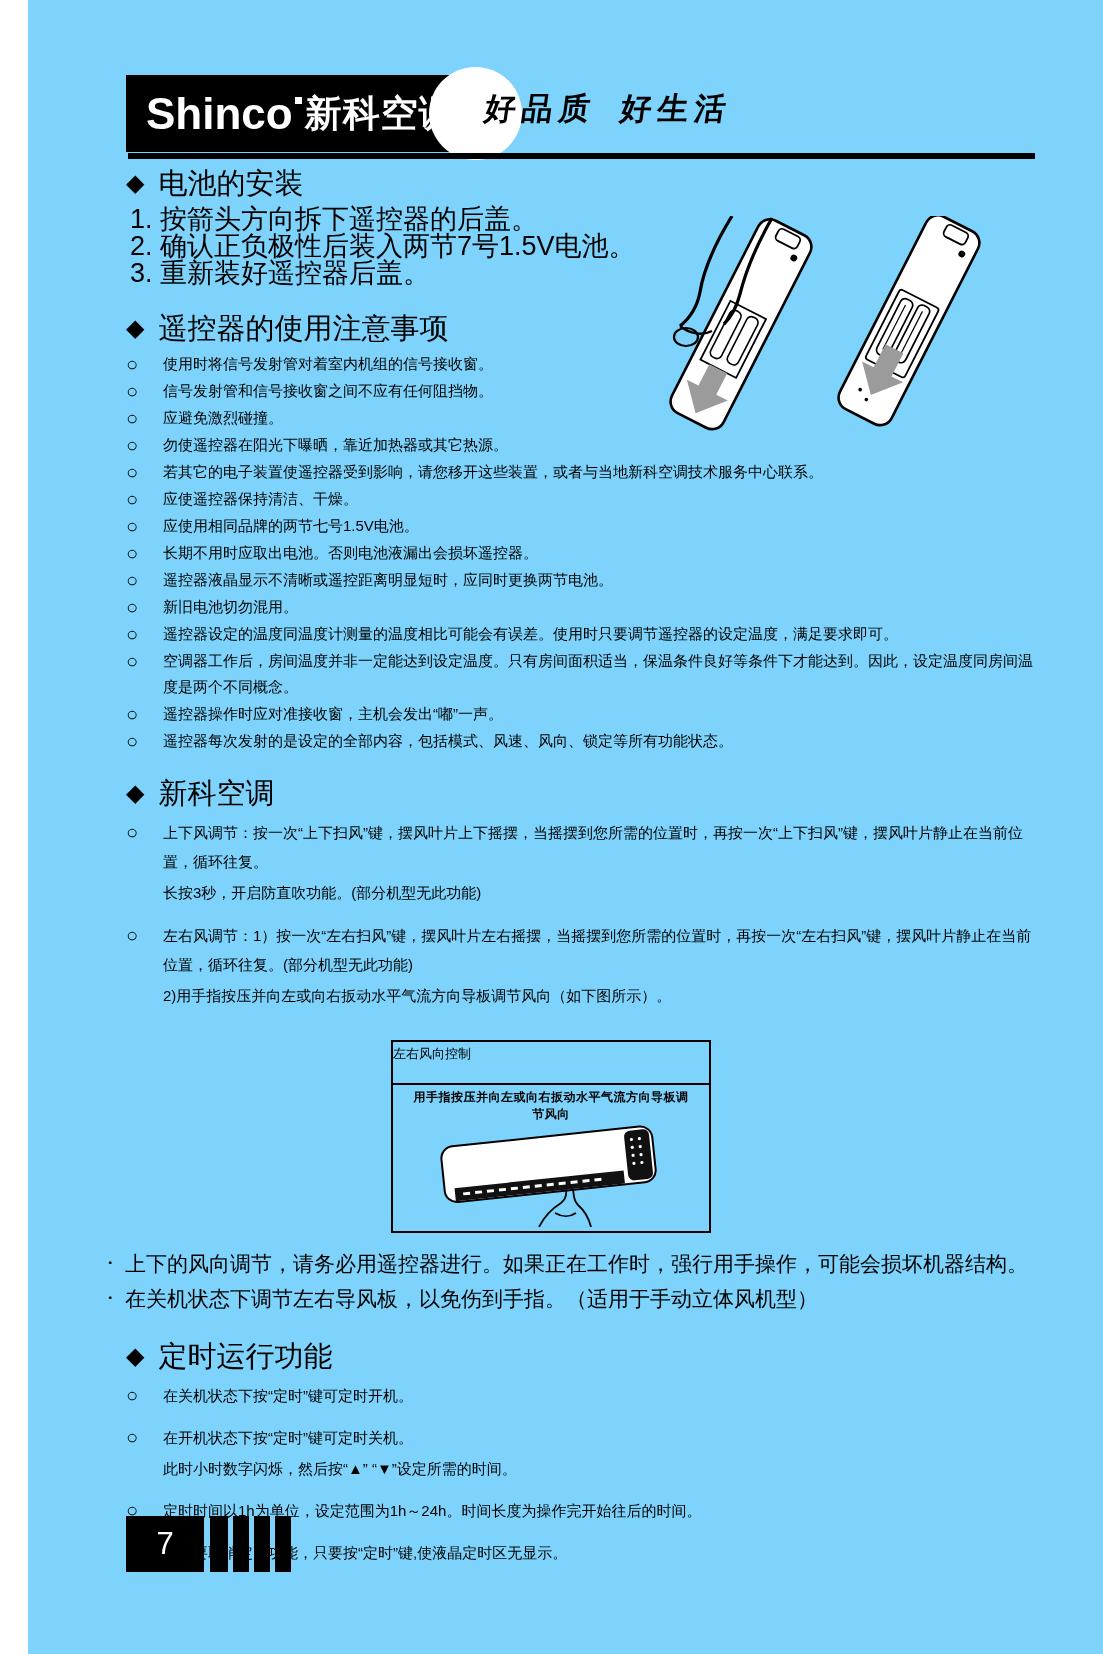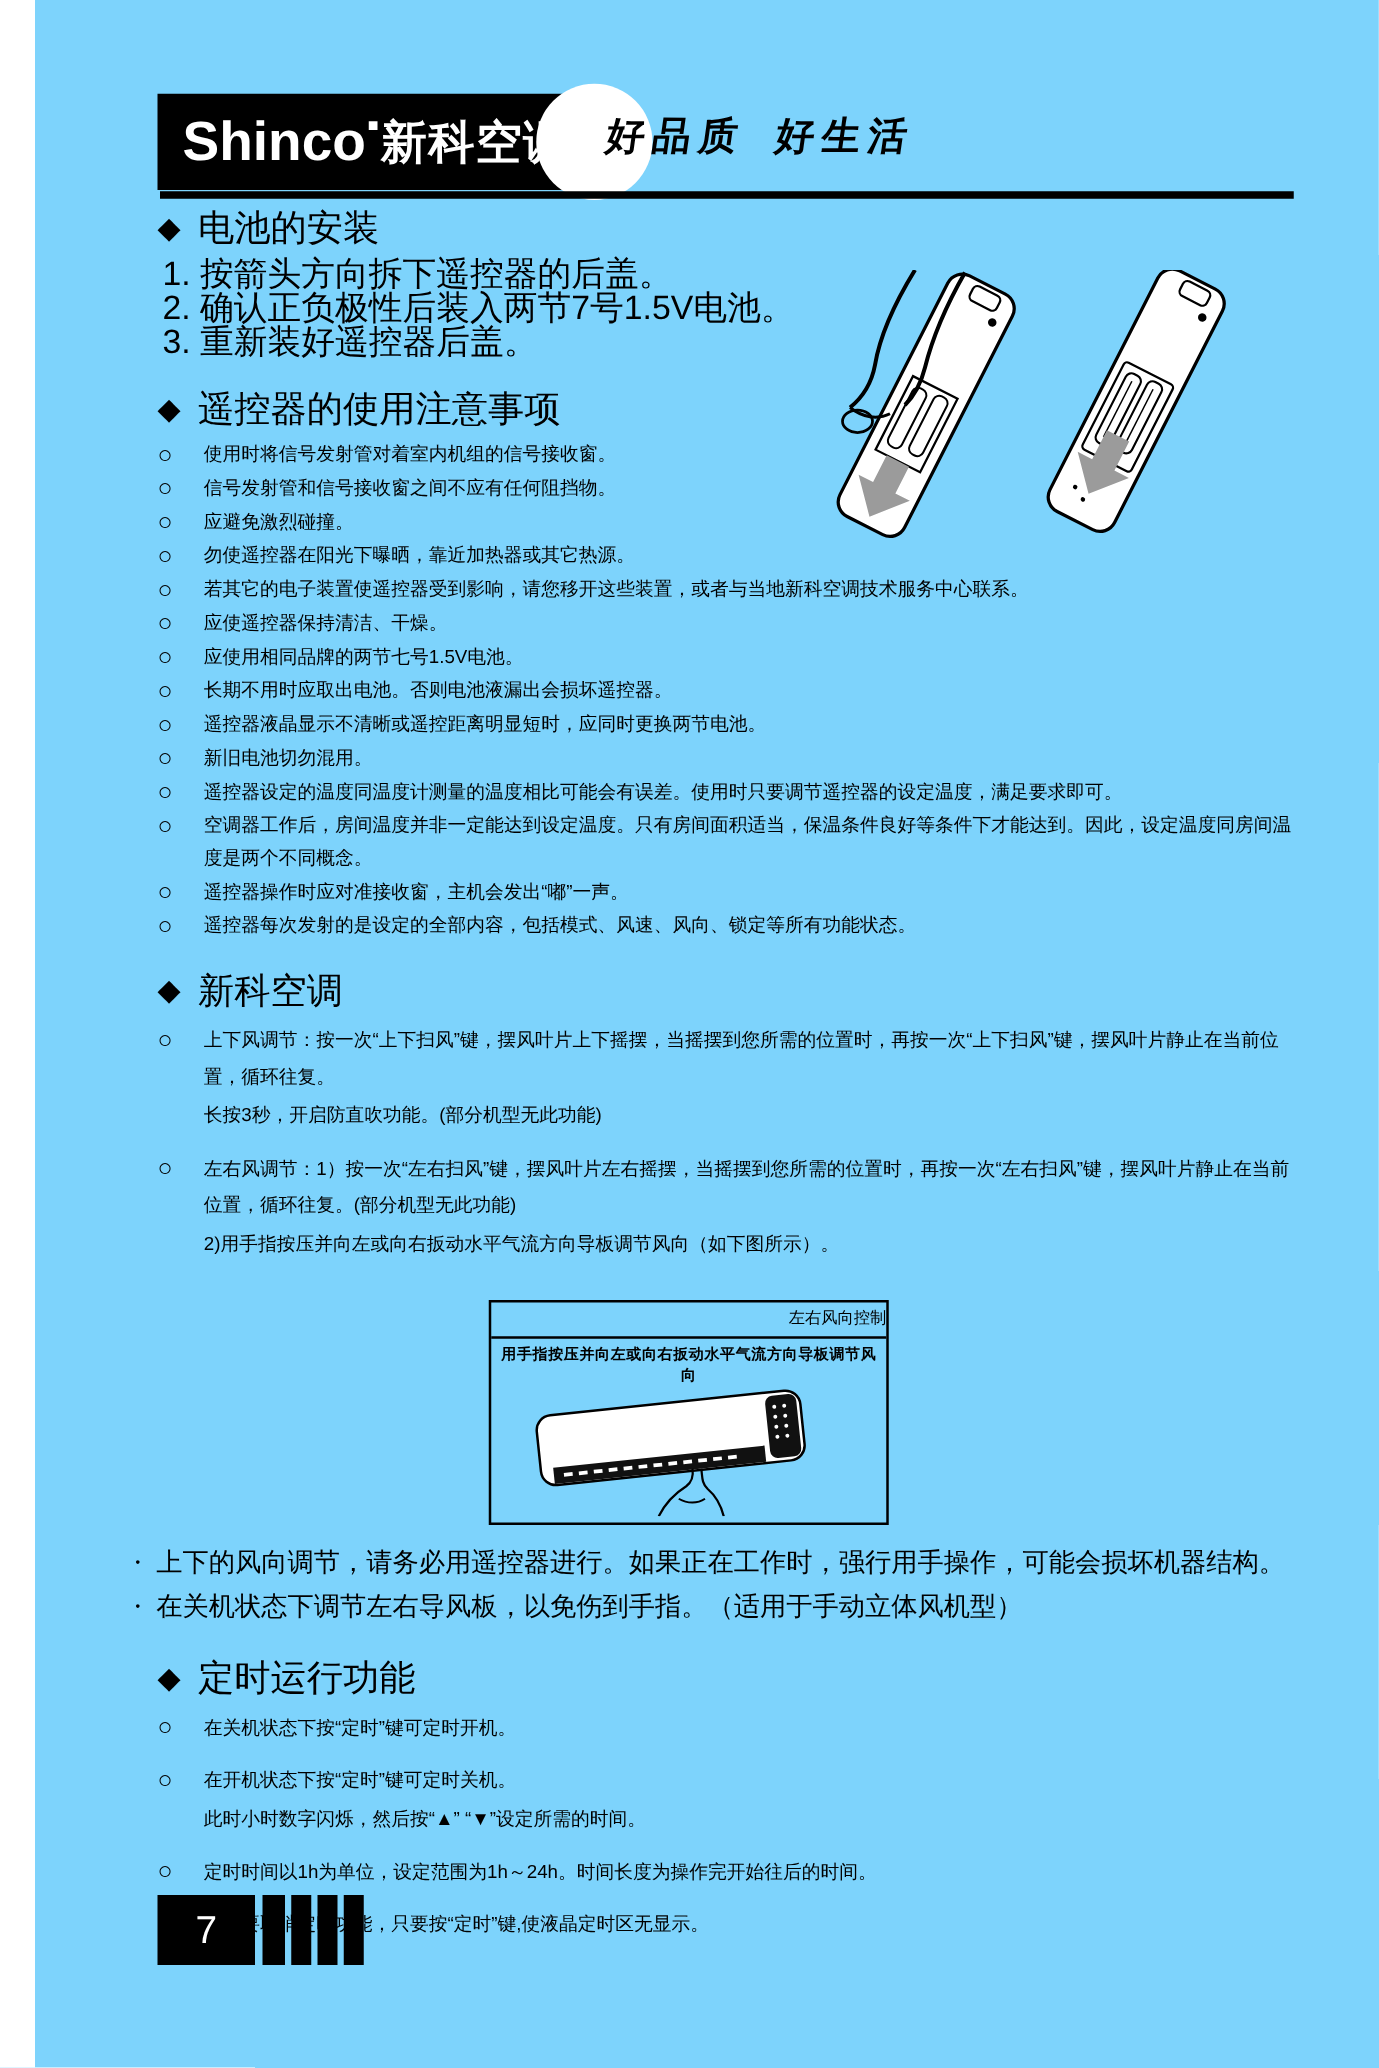--- a/index.html
+++ b/index.html
@@ -32,22 +32,22 @@
   .li{display:flex;margin:0 0 1px 0;}
   .li .mark{flex:0 0 37px;font-size:20px;line-height:26px;}
   .li .txt{font-size:15px;line-height:26px;}
   .loose .li .mark{line-height:29px;}
   .loose .li .txt{line-height:29px;}
   .sub{margin-top:2px;}
   
   .remotes{position:absolute;left:612px;top:216px;}
   
   .figure{margin:30px 0 0 265px;width:320px;border:2px solid #000;box-sizing:border-box;}
-  .fig-title{font-size:13px;text-align:right;padding:3px 0 6px;border-bottom:2px solid #000;}
-  .fig-body{padding:4px 6px 0;}
+  .fig-title{font-size:13px;text-align:left;padding:3px 0 20px;border-bottom:2px solid #000;}
+  .fig-body{padding:4px 18px 0;}
   .fig-caption{font-size:12px;font-weight:bold;text-align:center;letter-spacing:.5px;}
   
   .note{display:flex;margin:16px 0 0 -25px;}
   .note-label{flex:0 0 88px;font-size:21px;line-height:29px;}
   .note-item{display:flex;}
   .note-item .nmark{flex:0 0 24px;font-size:18px;line-height:29px;}
   .note-item .txt{font-size:21px;line-height:29px;}
   .note-item + .note-item{margin-top:6px;}
   
   .timer-list{margin-top:8px;}

